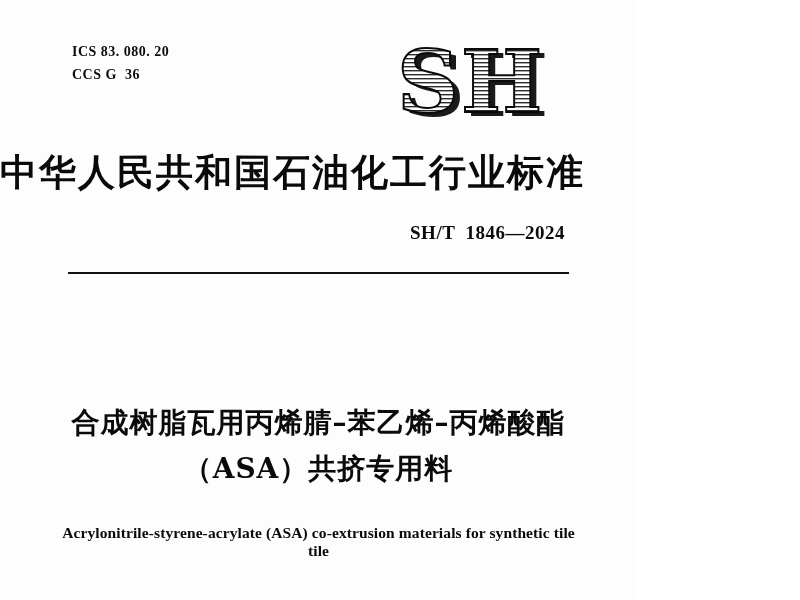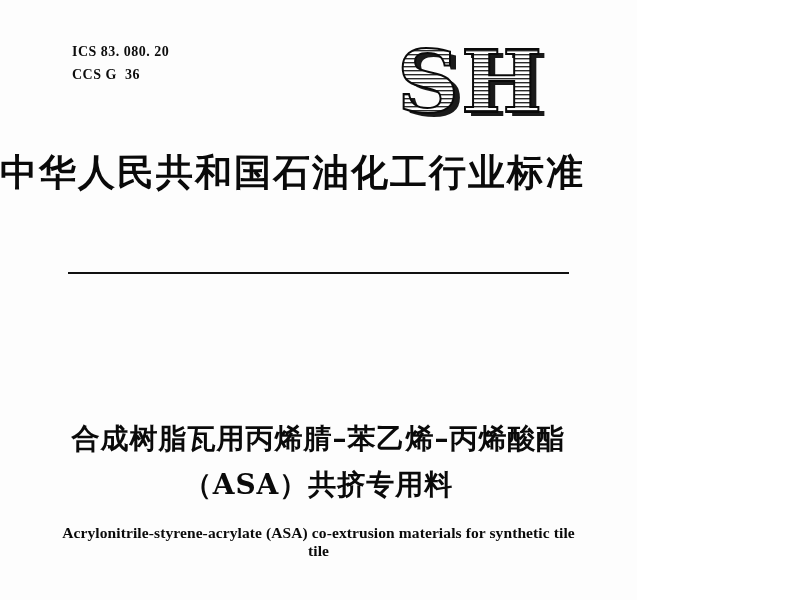--- a/index.html
+++ b/index.html
@@ -93,21 +93,20 @@
     left: 60px;
     right: 60px;
     top: 400px;
     text-align: center;
     font-family: "DejaVu Serif", "Liberation Serif", serif;
     font-weight: bold;
     font-size: 28px;
     line-height: 46px;
     letter-spacing: 1px;
     color: #0a0a0a;
-    margin-top: 16px;
   }
   .doc-title .line2 {
     display: block;
   }
 
   .doc-title-en {
     position: absolute;
     left: 50px;
     right: 50px;
     top: 524px;
@@ -139,20 +138,21 @@
       </defs>
 
       <text x="14" y="74" font-family="DejaVu Serif, Liberation Serif, serif" font-size="86" font-weight="bold" fill="#1a1a1a" letter-spacing="2">SH</text>
 
       <text x="8" y="70" font-family="DejaVu Serif, Liberation Serif, serif" font-size="86" font-weight="bold" fill="url(#hatch)" stroke="#0a0a0a" stroke-width="2" letter-spacing="2">SH</text>
     </svg>
   </div>
 
   <div class="standard-title">中华人民共和国石油化工行业标准</div>
 
+  <div class="standard-no">SH/T  1846—2024</div>
 
   <div class="divider"></div>
 
   <div class="doc-title">
     <span>合成树脂瓦用丙烯腈–苯乙烯–丙烯酸酯</span>
     <span class="line2">（ASA）共挤专用料</span>
   </div>
 
   <div class="doc-title-en">Acrylonitrile-styrene-acrylate (ASA) co-extrusion materials for synthetic tile tile</div>
 

